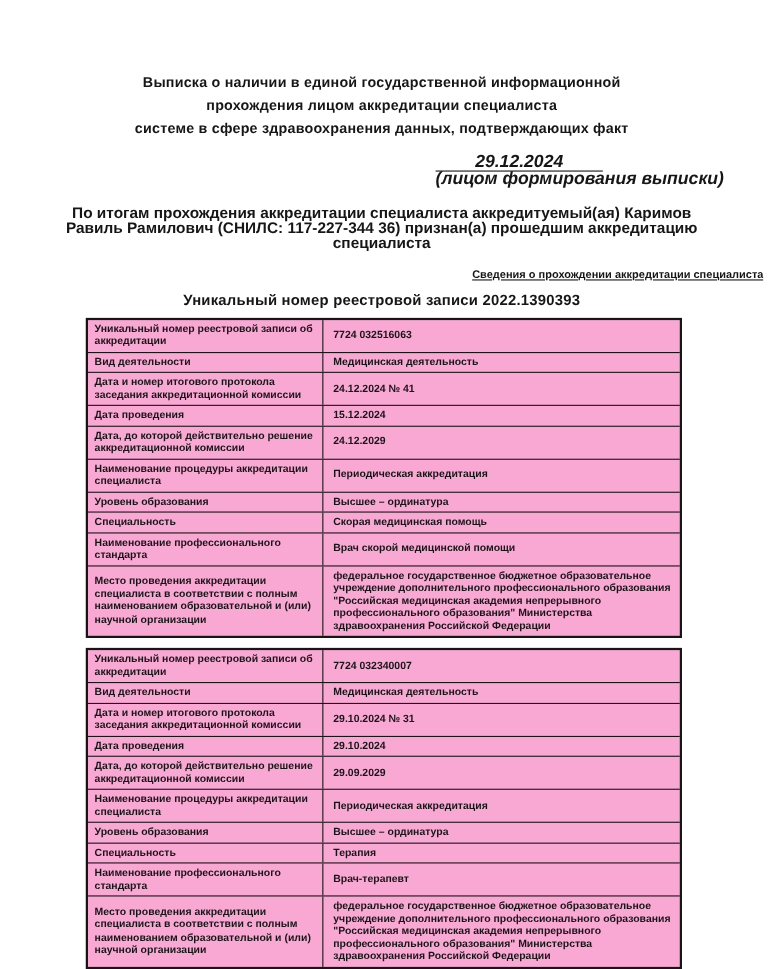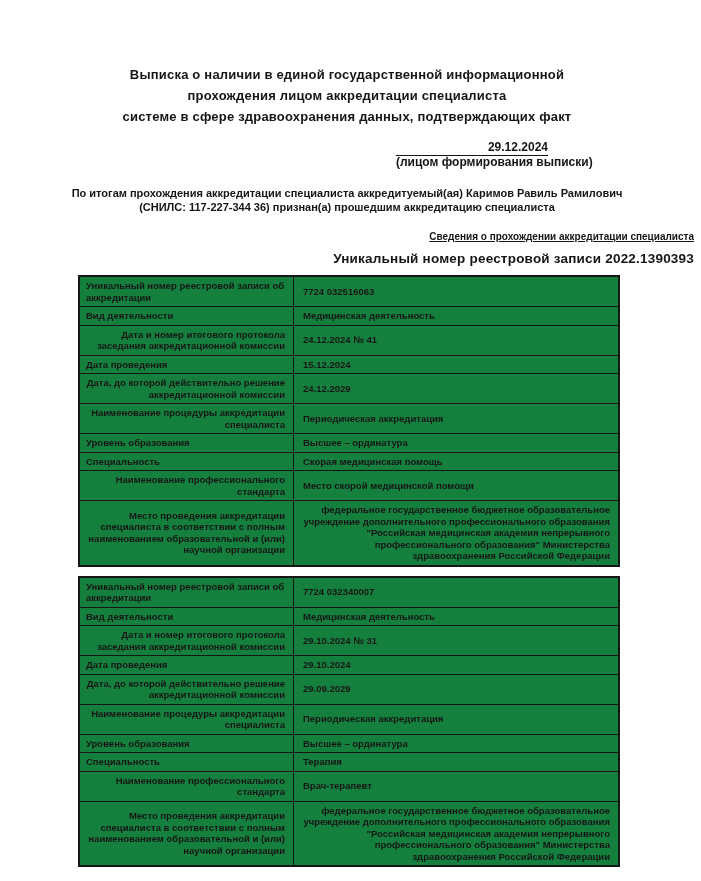--- a/index.html
+++ b/index.html
@@ -20,64 +20,65 @@
   .title {
     padding-top: 64px;
     text-align: center;
     font-size: 13px;
     line-height: 21px;
     letter-spacing: 0.2px;
   }
   .date-block {
     width: 152px;
     margin: 14px 146px 0 auto;
-    text-align: right;
-    font-size: 12px;
+    text-align: center;
+    font-size: 16px;
     line-height: 13px;
+    font-style: italic;
   }
   .date-value {
     border-bottom: 1.5px solid #161616;
     padding-bottom: 1px;
   }
   .date-caption { white-space: nowrap; }
   .intro {
     width: 582px;
     margin: 18px auto 0 auto;
     text-align: center;
-    font-size: 11px;
+    font-size: 14px;
     line-height: 13.5px;
   }
   .section-heading {
     margin-top: 16px;
     text-align: right;
     font-size: 10px;
     line-height: 13px;
     text-decoration: underline;
   }
   .registry-heading {
     margin-top: 7px;
-    text-align: right;
+    text-align: center;
     font-size: 13.5px;
     line-height: 17px;
     letter-spacing: 0.2px;
   }
   .acc-table {
     margin-left: 78px;
     width: 542px;
     box-sizing: border-box;
     border: 2px solid #161616;
-    background: #15803d;
+    background: #f9a8d4;
   }
   .acc-table + .acc-table { margin-top: 9px; }
   .acc-table.first { margin-top: 8px; }
   .trow {
     display: grid;
     grid-template-columns: 214px 1fr;
   }
-  .trow + .trow { border-top: 1.2px solid #161616; text-align: right; }
+  .trow + .trow { border-top: 1.2px solid #161616; }
   .tlabel, .tvalue {
     display: flex;
     align-items: center;
     font-size: 9.5px;
     line-height: 11.5px;
     box-sizing: border-box;
   }
   .tlabel {
     border-right: 1.5px solid #161616;
     padding: 3px 8px 3px 6px;
@@ -136,21 +137,21 @@
       <div class="trow">
         <div class="tlabel">Уровень образования</div>
         <div class="tvalue">Высшее – ординатура</div>
       </div>
       <div class="trow">
         <div class="tlabel">Специальность</div>
         <div class="tvalue">Скорая медицинская помощь</div>
       </div>
       <div class="trow">
         <div class="tlabel">Наименование профессионального стандарта</div>
-        <div class="tvalue">Место скорой медицинской помощи</div>
+        <div class="tvalue">Врач скорой медицинской помощи</div>
       </div>
       <div class="trow">
         <div class="tlabel">Место проведения аккредитации специалиста в соответствии с полным наименованием образовательной и (или) научной организации</div>
         <div class="tvalue">федеральное государственное бюджетное образовательное учреждение дополнительного профессионального образования "Российская медицинская академия непрерывного профессионального образования" Министерства здравоохранения Российской Федерации</div>
       </div>
     </div>
 
   <div class="acc-table">
       <div class="trow">
         <div class="tlabel">Уникальный номер реестровой записи об аккредитации</div>

